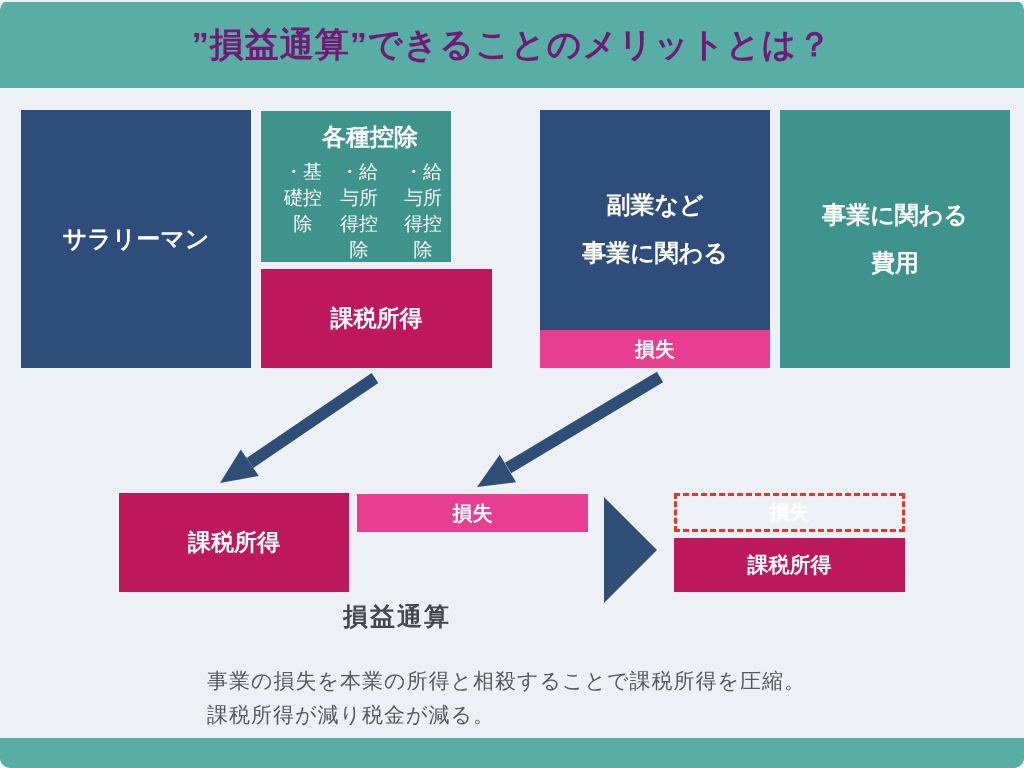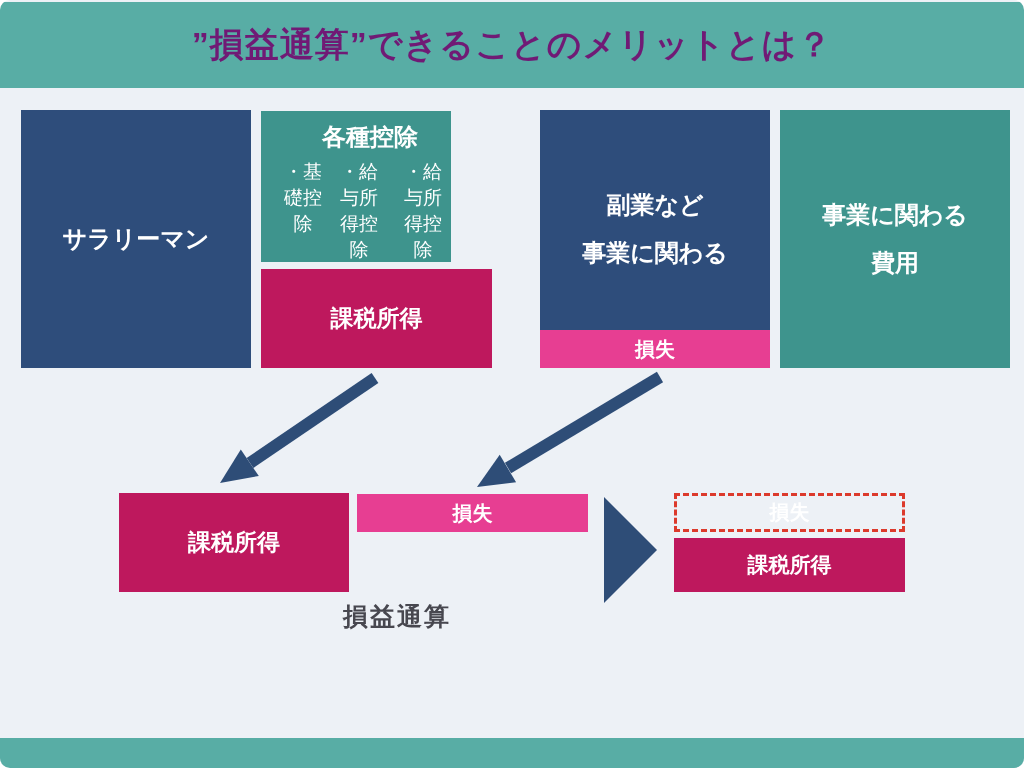--- a/index.html
+++ b/index.html
@@ -122,16 +122,20 @@
   <div class="box boxI">
     <span>損失</span>
   </div>
 
   <div class="box pink boxJ">
     <span>課税所得</span>
   </div>
 
   <div class="aggregation-label">損益通算</div>
 
+  <div class="summary">
+    <div>事業の損失を本業の所得と相殺することで課税所得を圧縮。</div>
+    <div>課税所得が減り税金が減る。</div>
+  </div>
 
   <div class="footer"></div>
 
 </div>
 
 </body></html>

